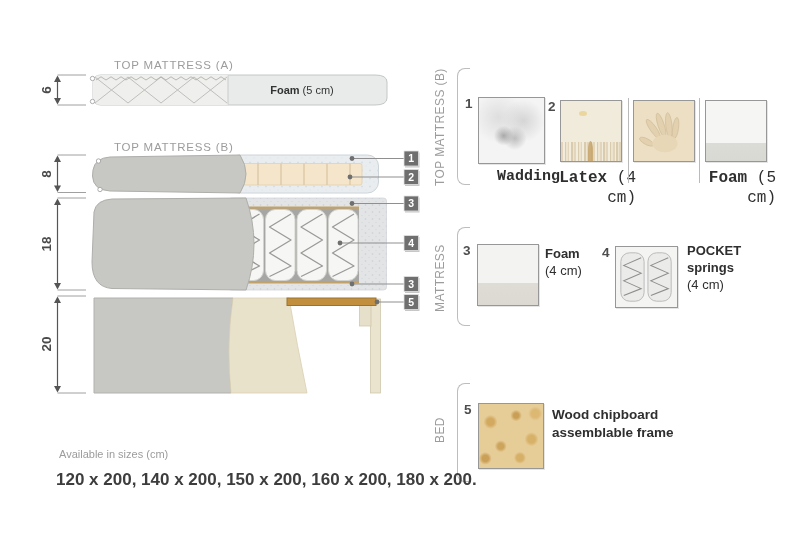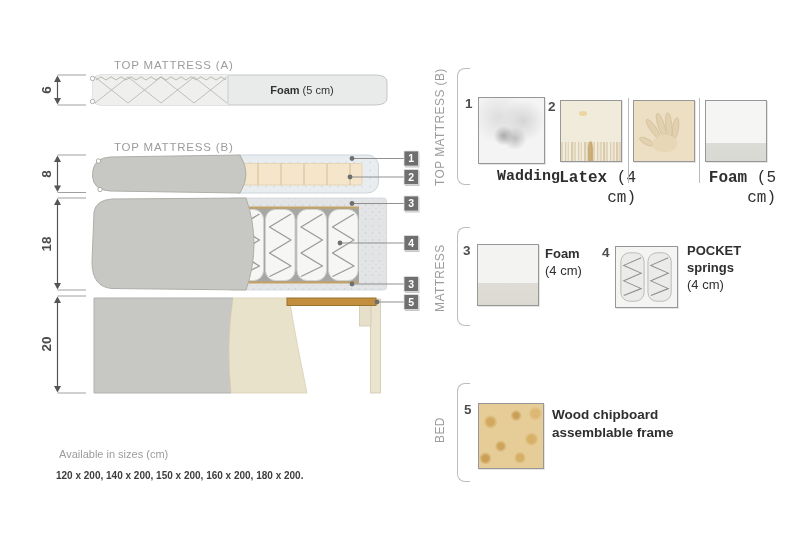--- a/index.html
+++ b/index.html
@@ -42,21 +42,21 @@
       radial-gradient(circle at 64% 84%, #d6b067 0 5%, rgba(214,176,103,0) 9%),
       radial-gradient(circle at 10% 85%, #caa058 0 4%, rgba(202,160,88,0) 8%),
       radial-gradient(circle at 88% 15%, #dcb873 0 5%, rgba(220,184,115,0) 9%),
       #e6cc97; }
   .cap { position:absolute; color:#2f2f2f; font-size:16px; line-height:1.25; }
   .cap .b { font-weight:bold; }
   .cap-center { text-align:right;font-family:Liberation Mono, monospace; }
   .cap-lg { font-size:15px; font-weight:bold; }
   .cap-side { font-size:13px; line-height:1.3; }
   .footer-title { position:absolute; color:#9c9c9c; font-size:11px; }
-  .footer-sizes { position:absolute; color:#3d3d3d; font-size:10px; font-weight:bold; }
+  .footer-sizes { position:absolute; color:#3d3d3d; font-size:17px; font-weight:bold; }
 </style>
 </head>
 <body>
 
 <div class="stage">
 
   <svg class="diagram-svg" width="430" height="533" viewBox="0 0 430 533">
     <defs>
       <pattern id="dotsGray" width="7" height="7" patternUnits="userSpaceOnUse">
         <circle cx="1.5" cy="2" r="0.8" fill="#c9cdd2"></circle>

